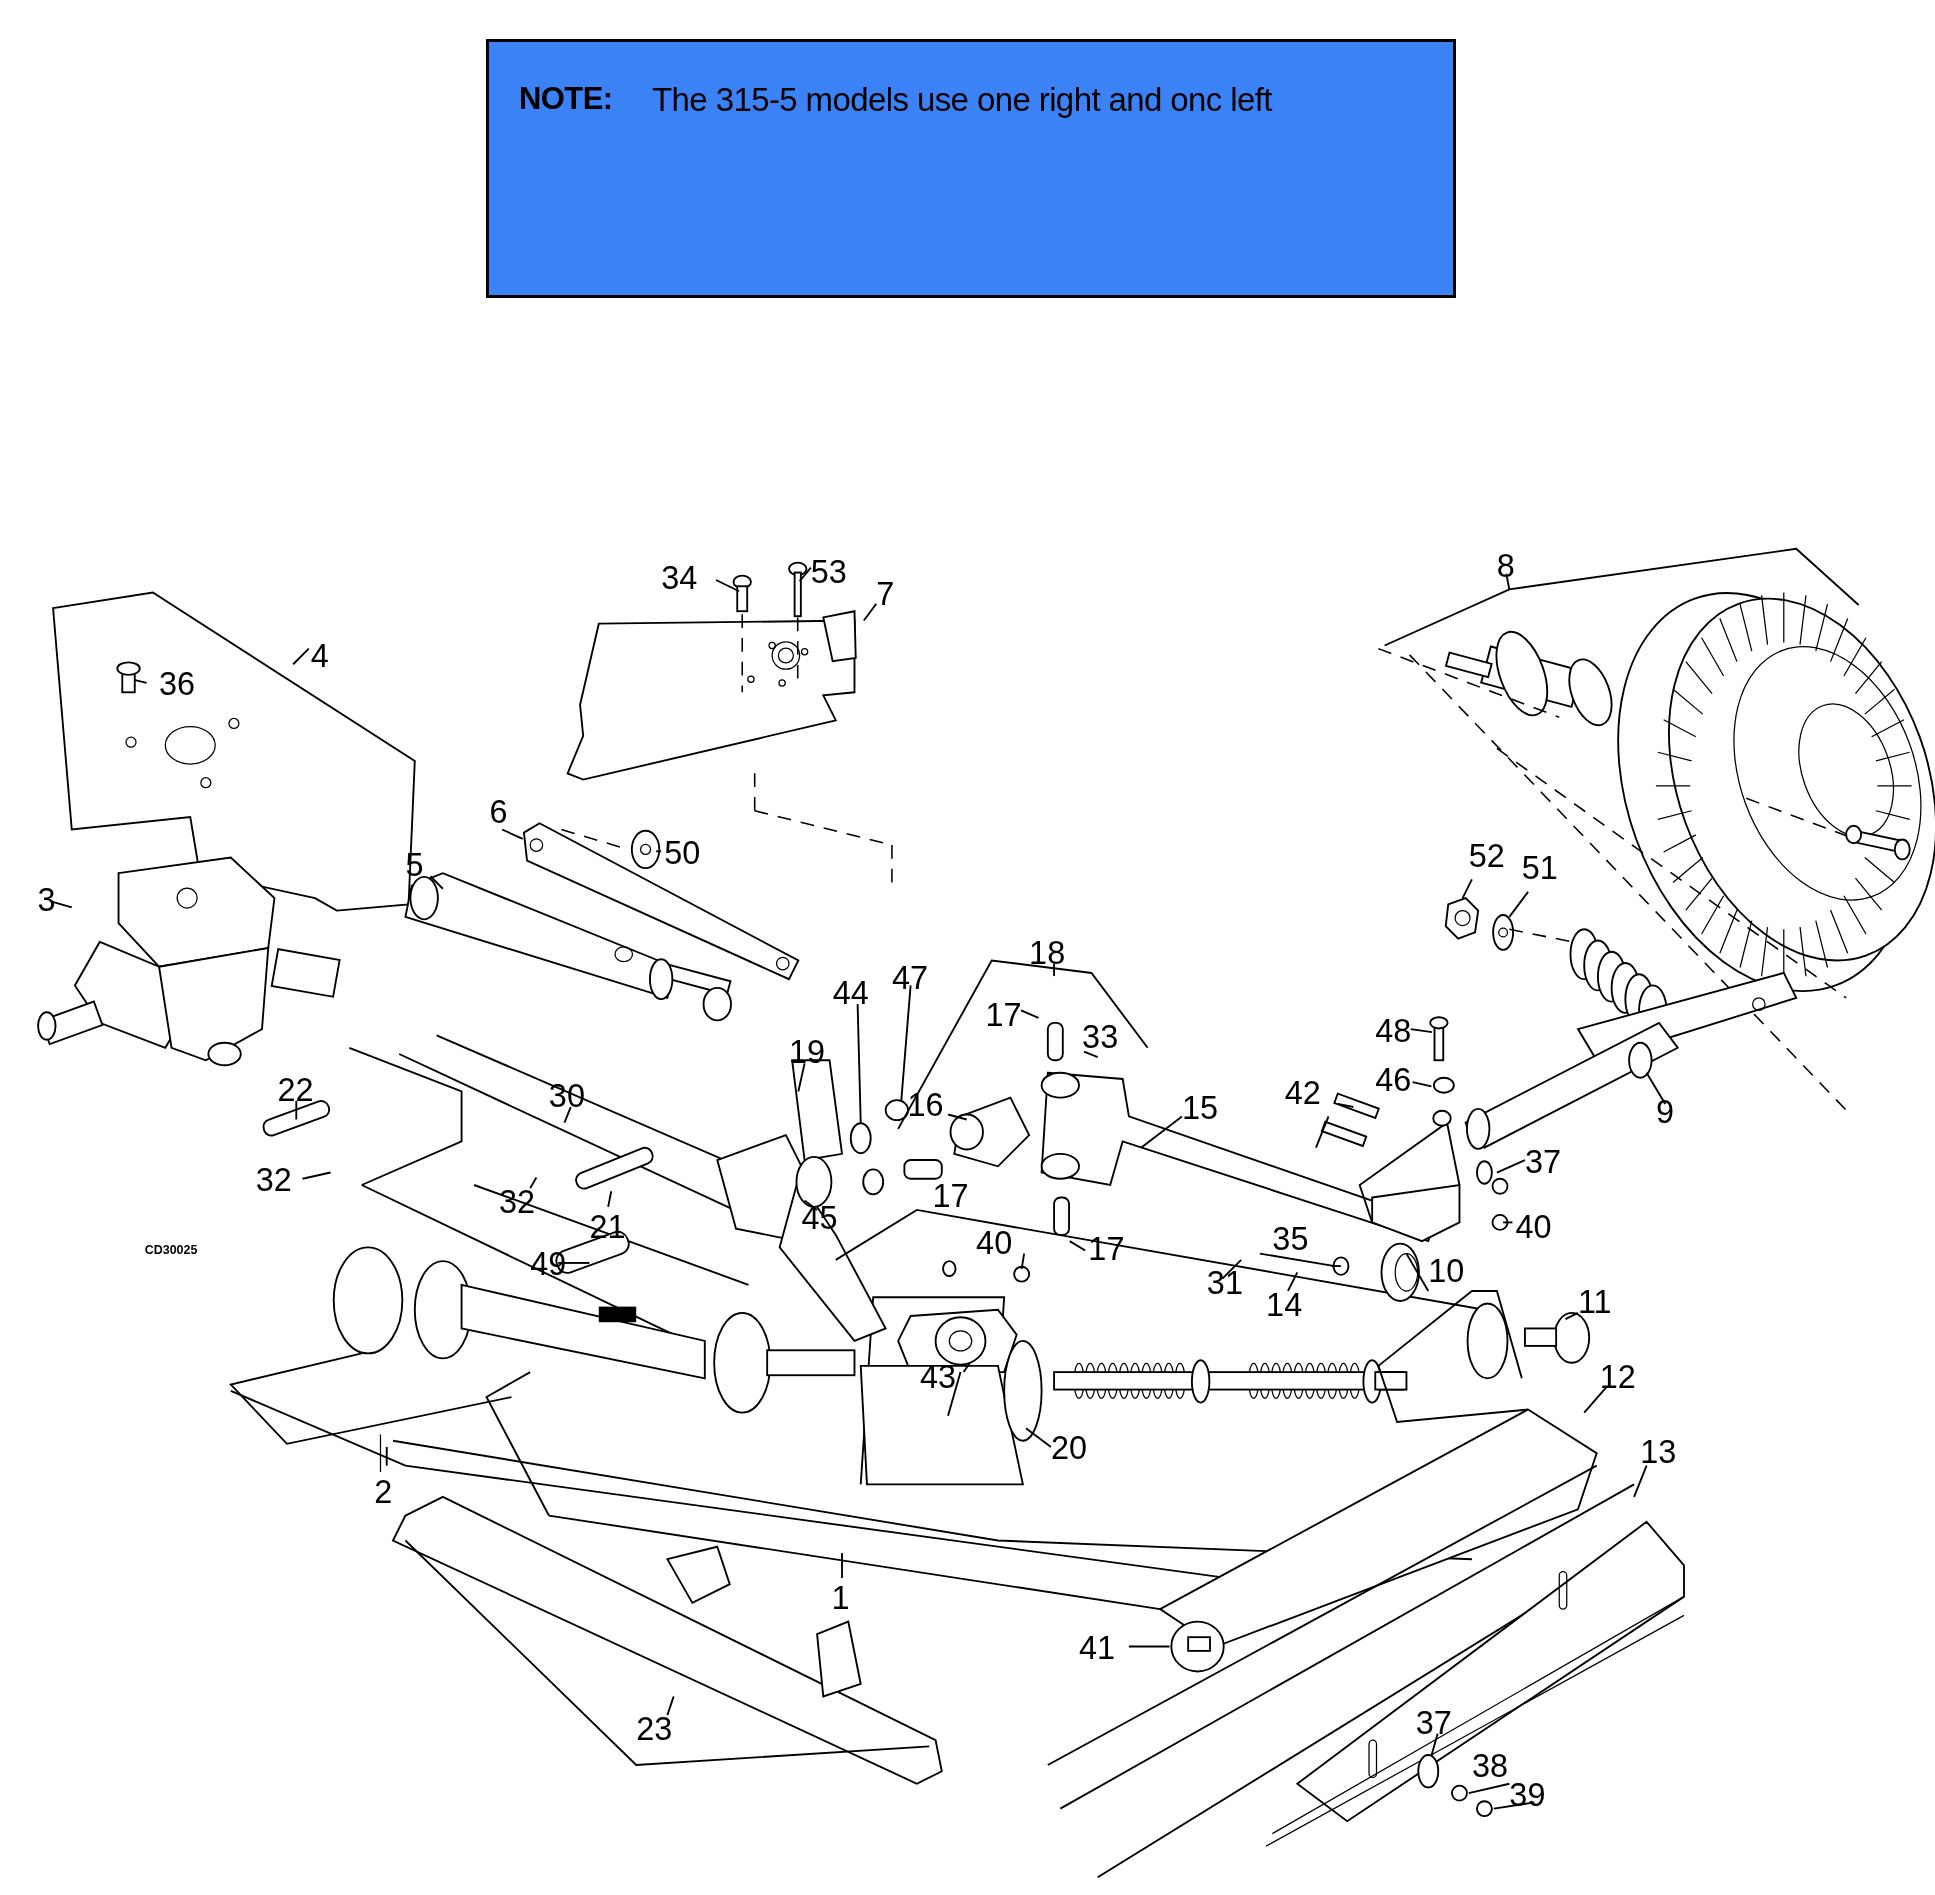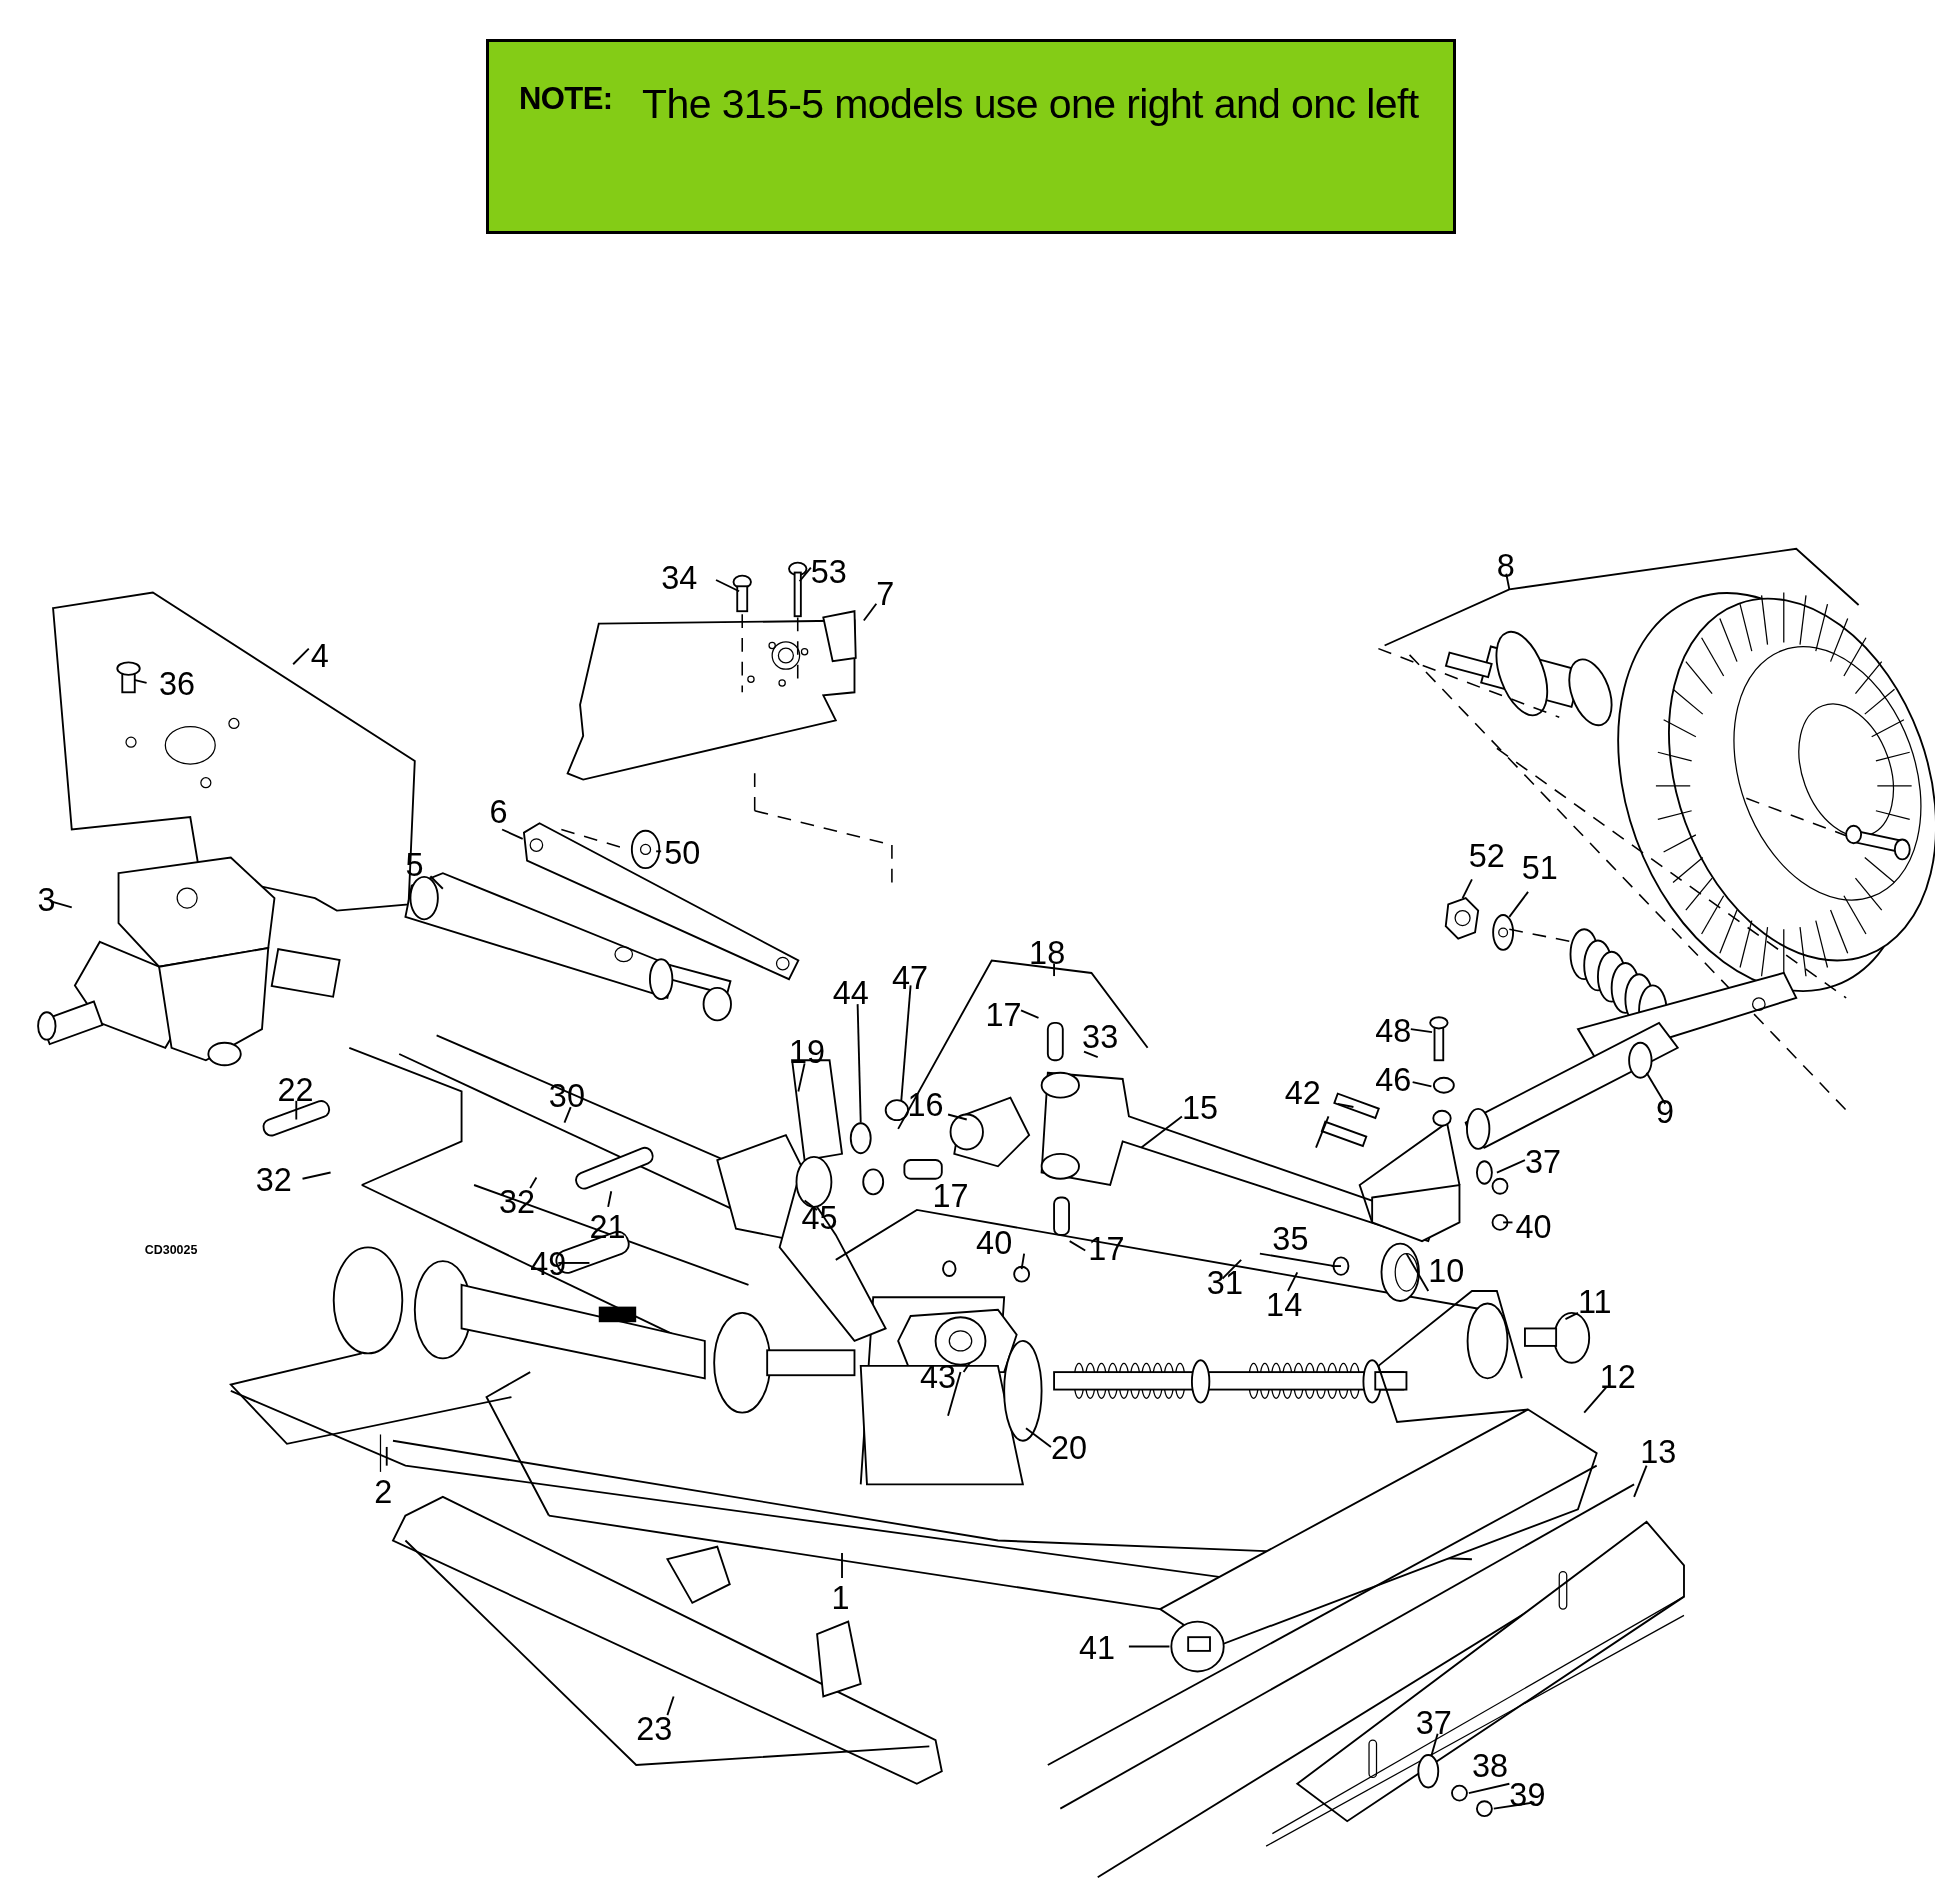--- a/index.html
+++ b/index.html
@@ -1,21 +1,21 @@
 <!DOCTYPE html>
 <html style="font-size:10px"><head>
 <meta charset="utf-8">
 <style>
   html, body { margin: 0; padding: 0; background: #ffffff; }
   body { width: 1936px; height: 1896px; position: relative; overflow: hidden;
          font-family: "Liberation Sans", sans-serif; color: #000; }
-  .note-box { position: absolute; left: 486px; top: 39px; width: 970px; height: 195px;
-              border: 3.7px solid #000; box-sizing: border-box; background: #84cc16; }
+  .note-box { position: absolute; left: 486px; top: 39px; width: 970px; height: 259px;
+              border: 3.7px solid #000; box-sizing: border-box; background: #3b82f6; }
   .note-label { position: absolute; left: 30px; top: 39px; font-weight: bold; font-size: 31px; letter-spacing: -0.6px; }
-  .note-line { position: absolute; left: 153px; font-size: 41px; letter-spacing: -0.6px; white-space: nowrap; }
+  .note-line { position: absolute; left: 163px; font-size: 33px; letter-spacing: -0.6px; white-space: nowrap; }
   .note-l1 { top: 39px; } .note-l2 { top: 77px; } .note-l3 { top: 141px; }
   svg#diagram { position: absolute; left: 0; top: 0; }
   .plabel { font-family: "Liberation Sans", sans-serif; font-size: 52px; fill: #000; }
   .code { font-family: "Liberation Sans", sans-serif; font-size: 20px; font-weight: bold; fill: #000; }
   .ln { stroke: #000; stroke-width: 3; fill: none; }
   .thin { stroke: #000; stroke-width: 2; fill: none; }
   .dash { stroke: #000; stroke-width: 2.5; fill: none; stroke-dasharray: 22 16; }
   .fillw { fill: #fff; stroke: #000; stroke-width: 3; }
   .leader { stroke: #000; stroke-width: 3; fill: none; }
 </style>

